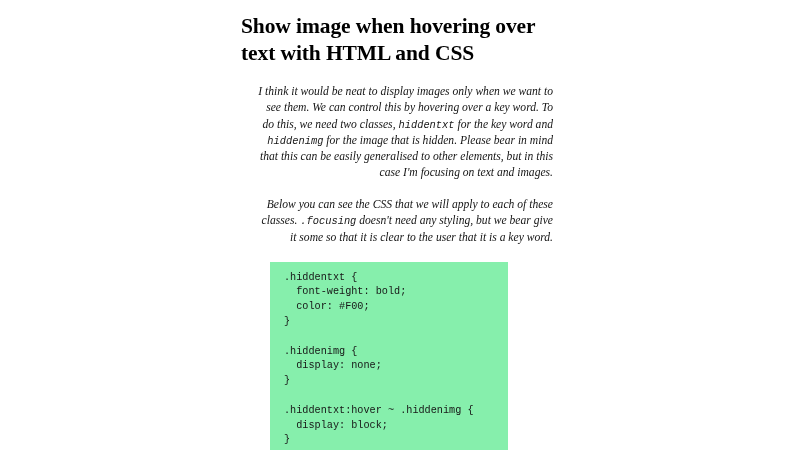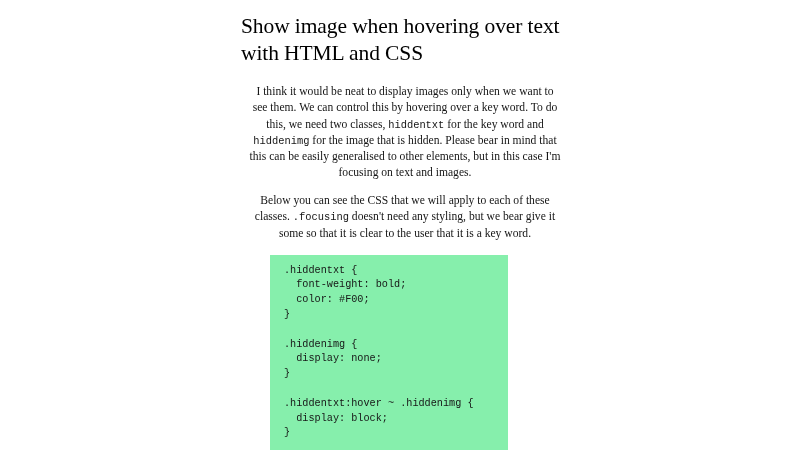--- a/index.html
+++ b/index.html
@@ -22,34 +22,35 @@
     overflow: hidden;
   }
   .article {
     position: absolute;
     left: 241px;
     top: 0;
     width: 328px;
   }
   .post-title {
     font-family: "Liberation Serif", "DejaVu Serif", serif;
-    font-weight: normal;
+    font-weight: bold;
     font-size: 21.5px;
     line-height: 1.26;
     color: #000000;
     margin: 0;
     padding-top: 13px;
     letter-spacing: -0.1px;
   }
   .para {
     font-size: 11.6px;
     line-height: 1.395;
-    margin: 7px;
+    margin: 16px;
     color: #141414;
-    text-align: center;
+    text-align: right;
+    font-style: italic;
   }
   .para.first { margin-top: 17px; }
   .para.spaced { margin-top: 12px; }
   code, .code-inline {
     font-family: "Liberation Mono", "DejaVu Sans Mono", monospace;
     font-size: 10.4px;
     color: #141414;
     white-space: pre;
   }
   .code-block {

